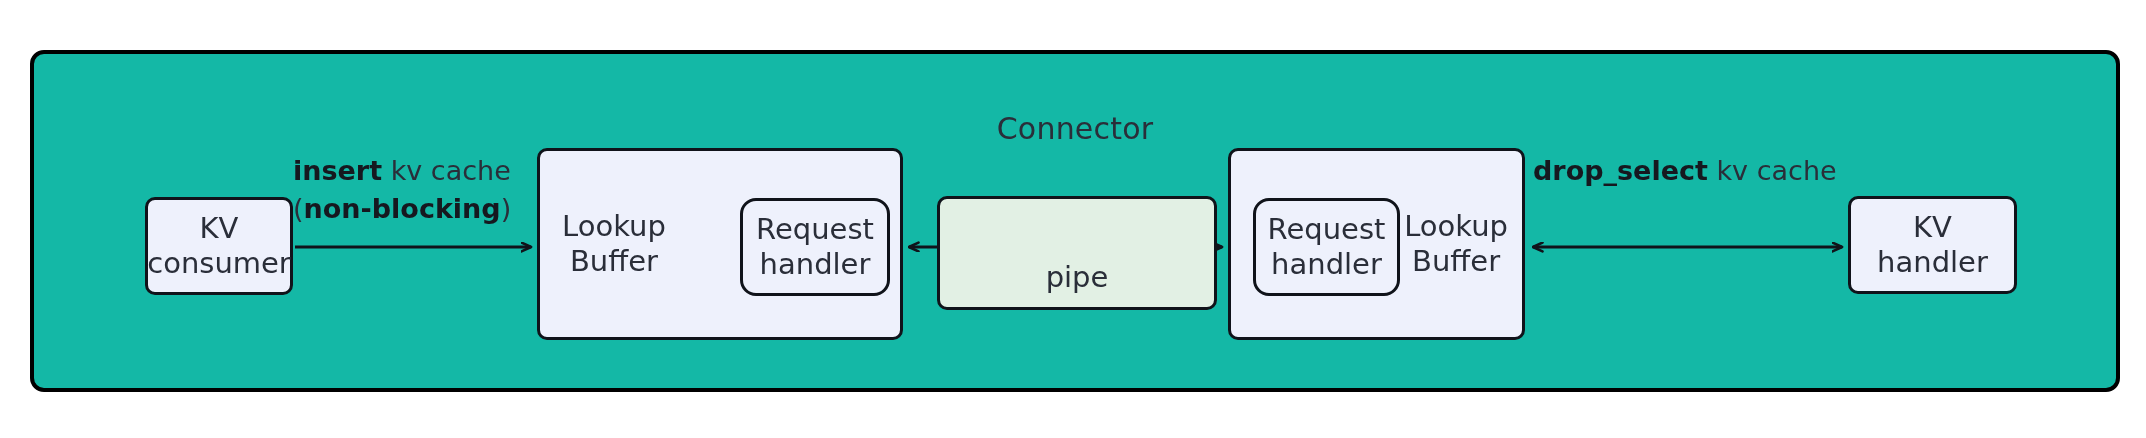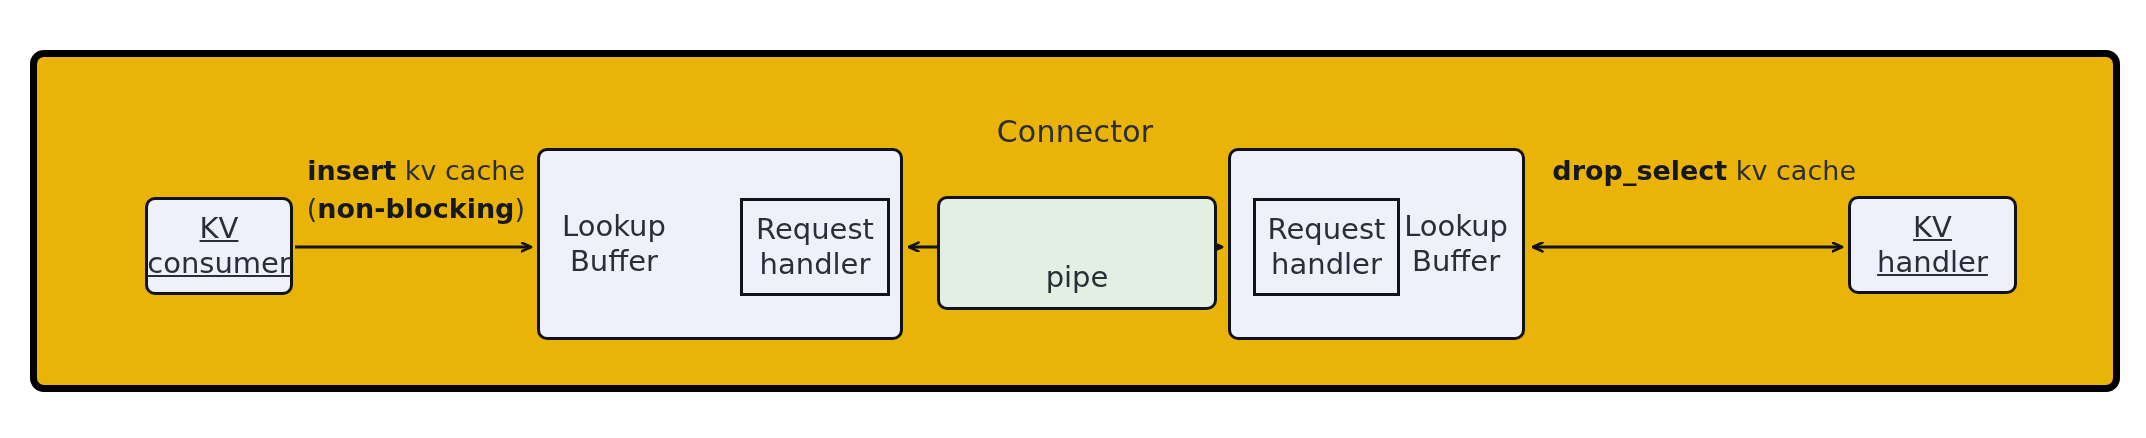--- a/index.html
+++ b/index.html
@@ -21,22 +21,22 @@
   }
 
   
   .connector-box {
     position: absolute;
     left: 30px;
     top: 50px;
     width: 2090px;
     height: 342px;
     box-sizing: border-box;
-    background: #eab308;
-    border: 7px solid #000000;
+    background: #14b8a6;
+    border: 4px solid #000000;
     border-radius: 14px;
   }
   .connector-title {
     position: absolute;
     left: 0;
     top: 60px;
     width: 100%;
     text-align: center;
     font-size: 30px;
     line-height: 1;
@@ -54,21 +54,21 @@
     flex-direction: column;
     align-items: center;
     justify-content: center;
     font-size: 29px;
     line-height: 1.22;
     color: #2a2e39;
     text-align: center;
   }
   .node .line { display: block; white-space: nowrap; }
 
-  .node-blue  { background: #eef1fc; text-decoration: underline; }
+  .node-blue  { background: #eef1fc; }
   .node-green { background: #e2f0e4; }
 
   
   .kv-producer {
     left: 145px;  top: 197px;  width: 148px; height: 98px;
   }
   .kv-consumer {
     left: 1848px; top: 196px;  width: 169px; height: 98px;
   }
 
@@ -91,21 +91,21 @@
     text-align: center;
     white-space: nowrap;
   }
   .lookup-left  .lookup-label { left: 22px; }
   .lookup-right .lookup-label { right: 14px; }
 
   .handler {
     position: absolute;
     box-sizing: border-box;
     border: 3px solid #10131a;
-    border-radius: 0;
+    border-radius: 16px;
     background: #eef1fc;
     top: 47px;
     height: 98px;
     display: flex;
     flex-direction: column;
     align-items: center;
     justify-content: center;
     font-size: 29px;
     line-height: 1.22;
     color: #2a2e39;
@@ -128,21 +128,21 @@
     overflow: visible;
     pointer-events: none;
   }
 
   
   .edge-label {
     position: absolute;
     font-size: 27px;
     line-height: 1.42;
     color: #2a2e39;
-    text-align: right;
+    text-align: left;
     white-space: nowrap;
   }
   .edge-label b { font-weight: 700; color: #16181f; }
   .label-insert      { left: 293px;  top: 152px; width: 232px; }
   .label-drop-select { left: 1525px; top: 152px; width: 323px; margin-left: 8px; }
 </style>
 </head>
 <body>
 
 <div id="stage">

